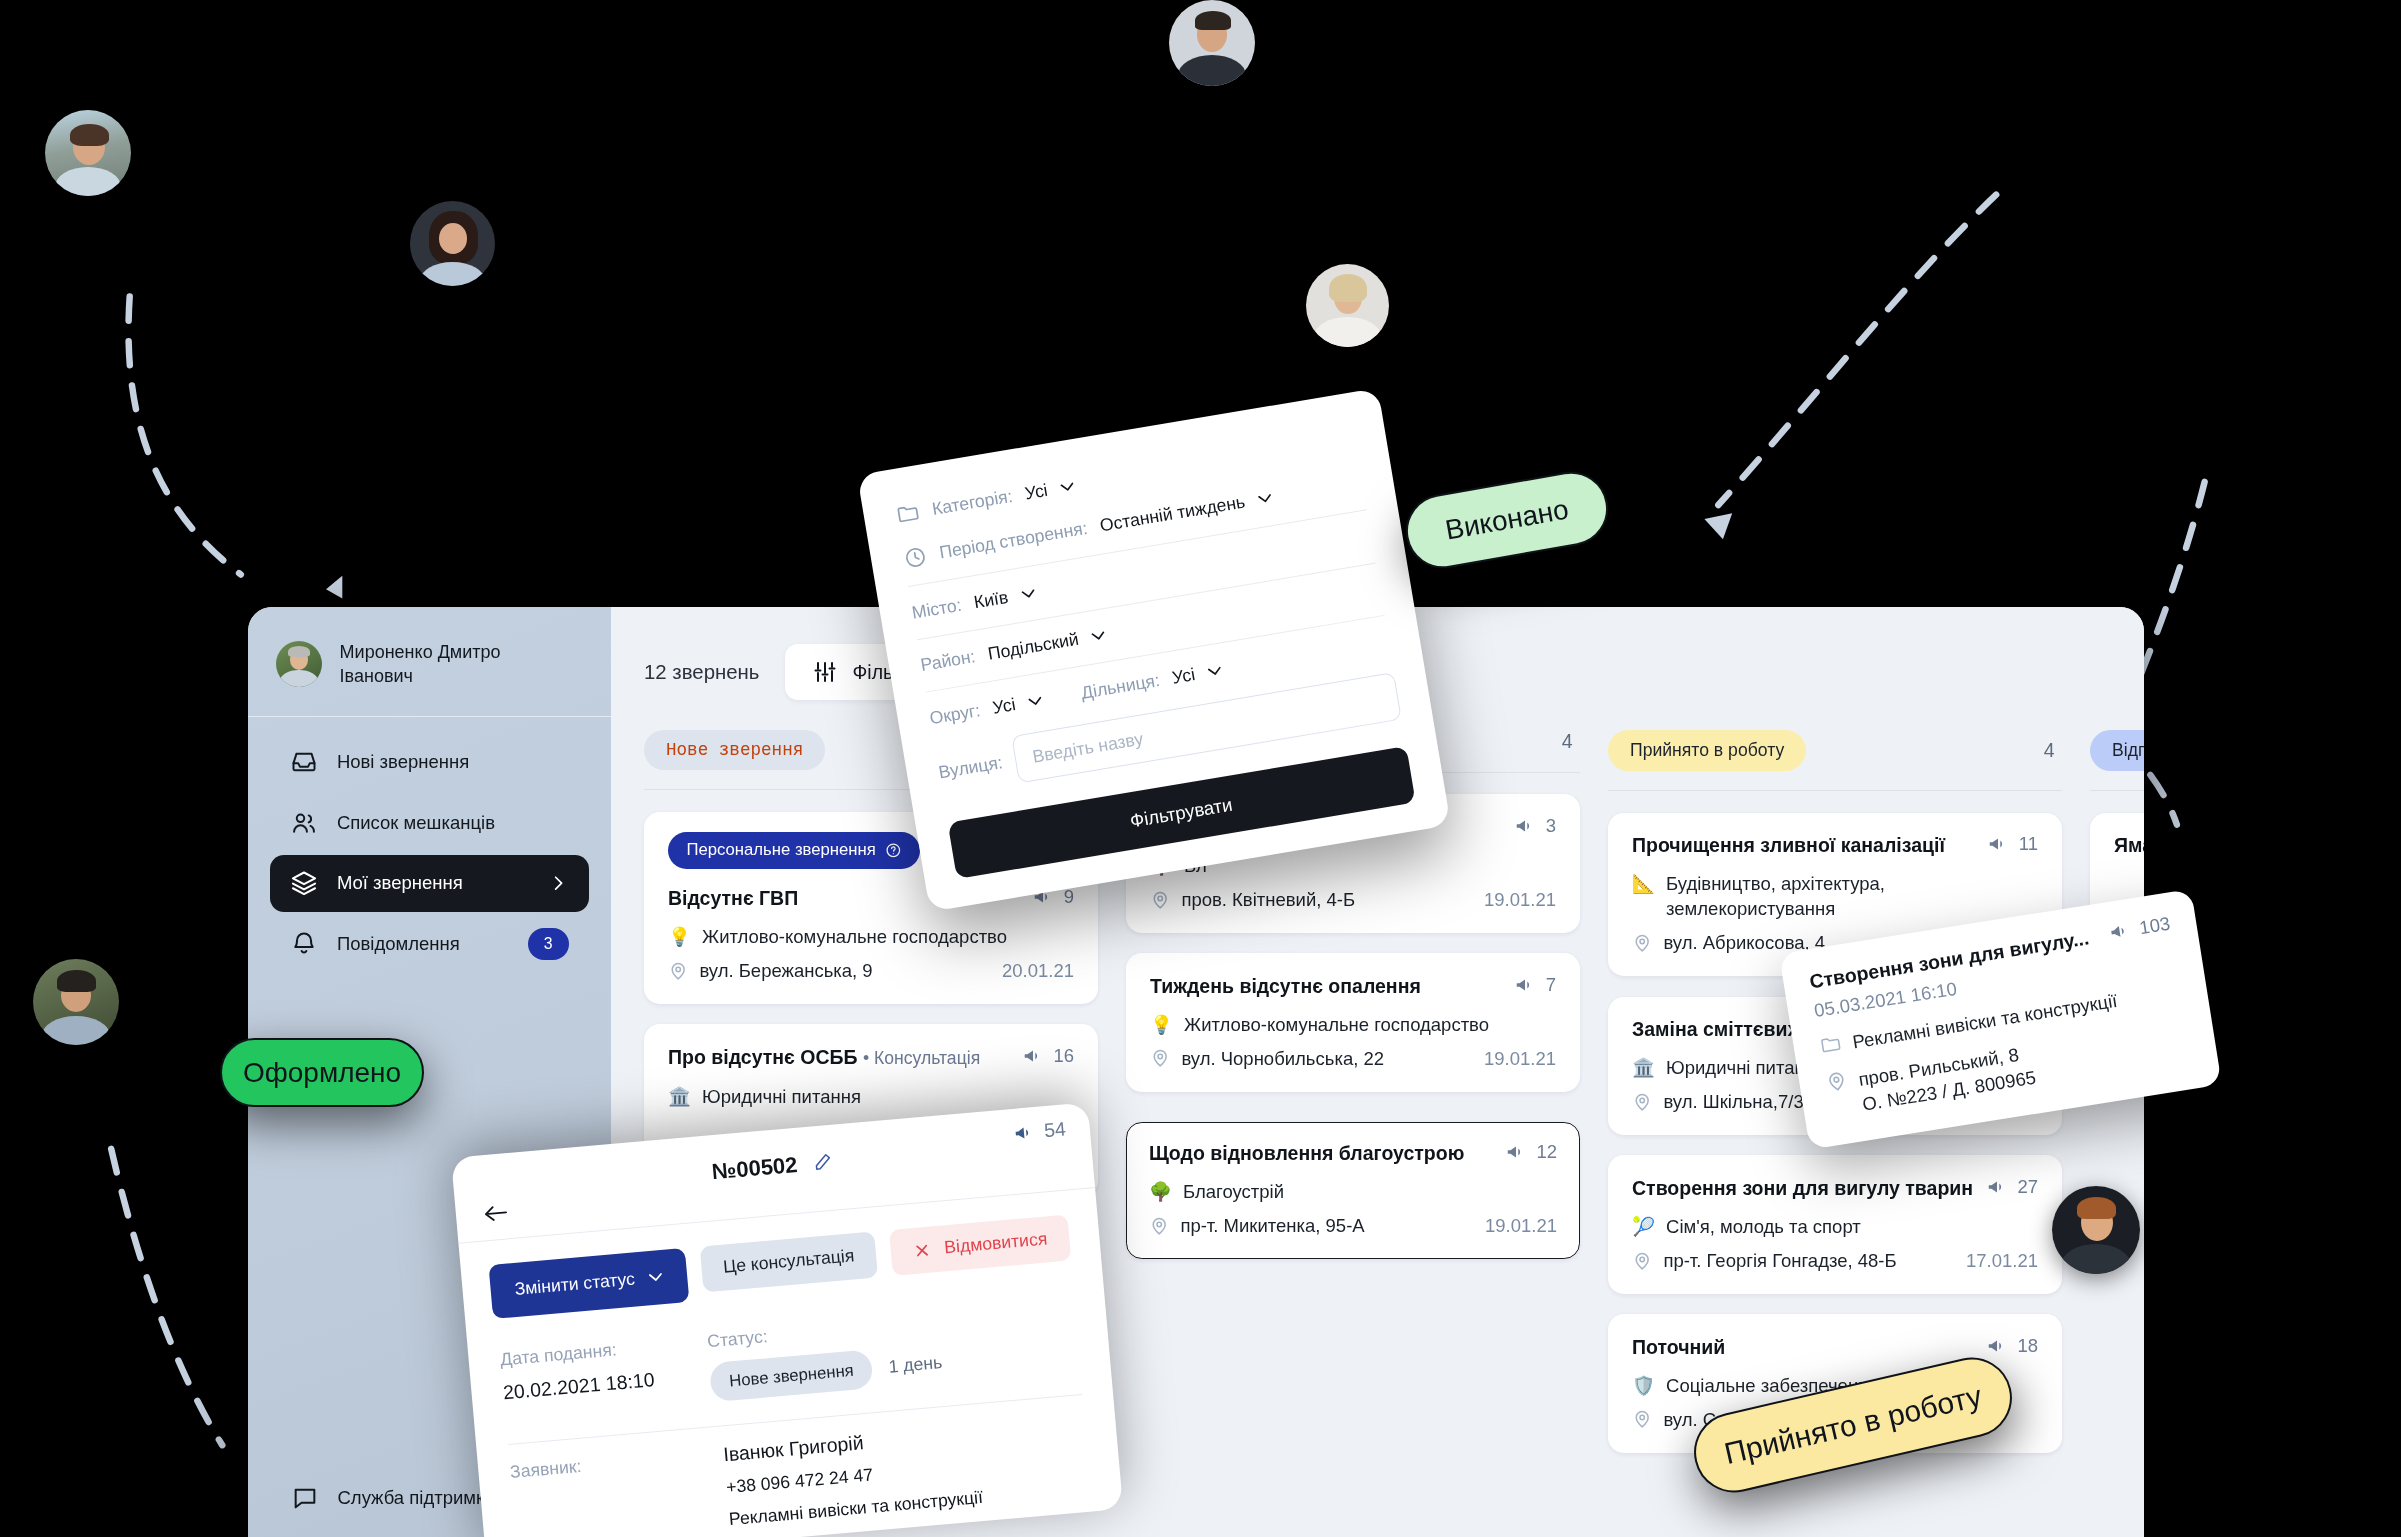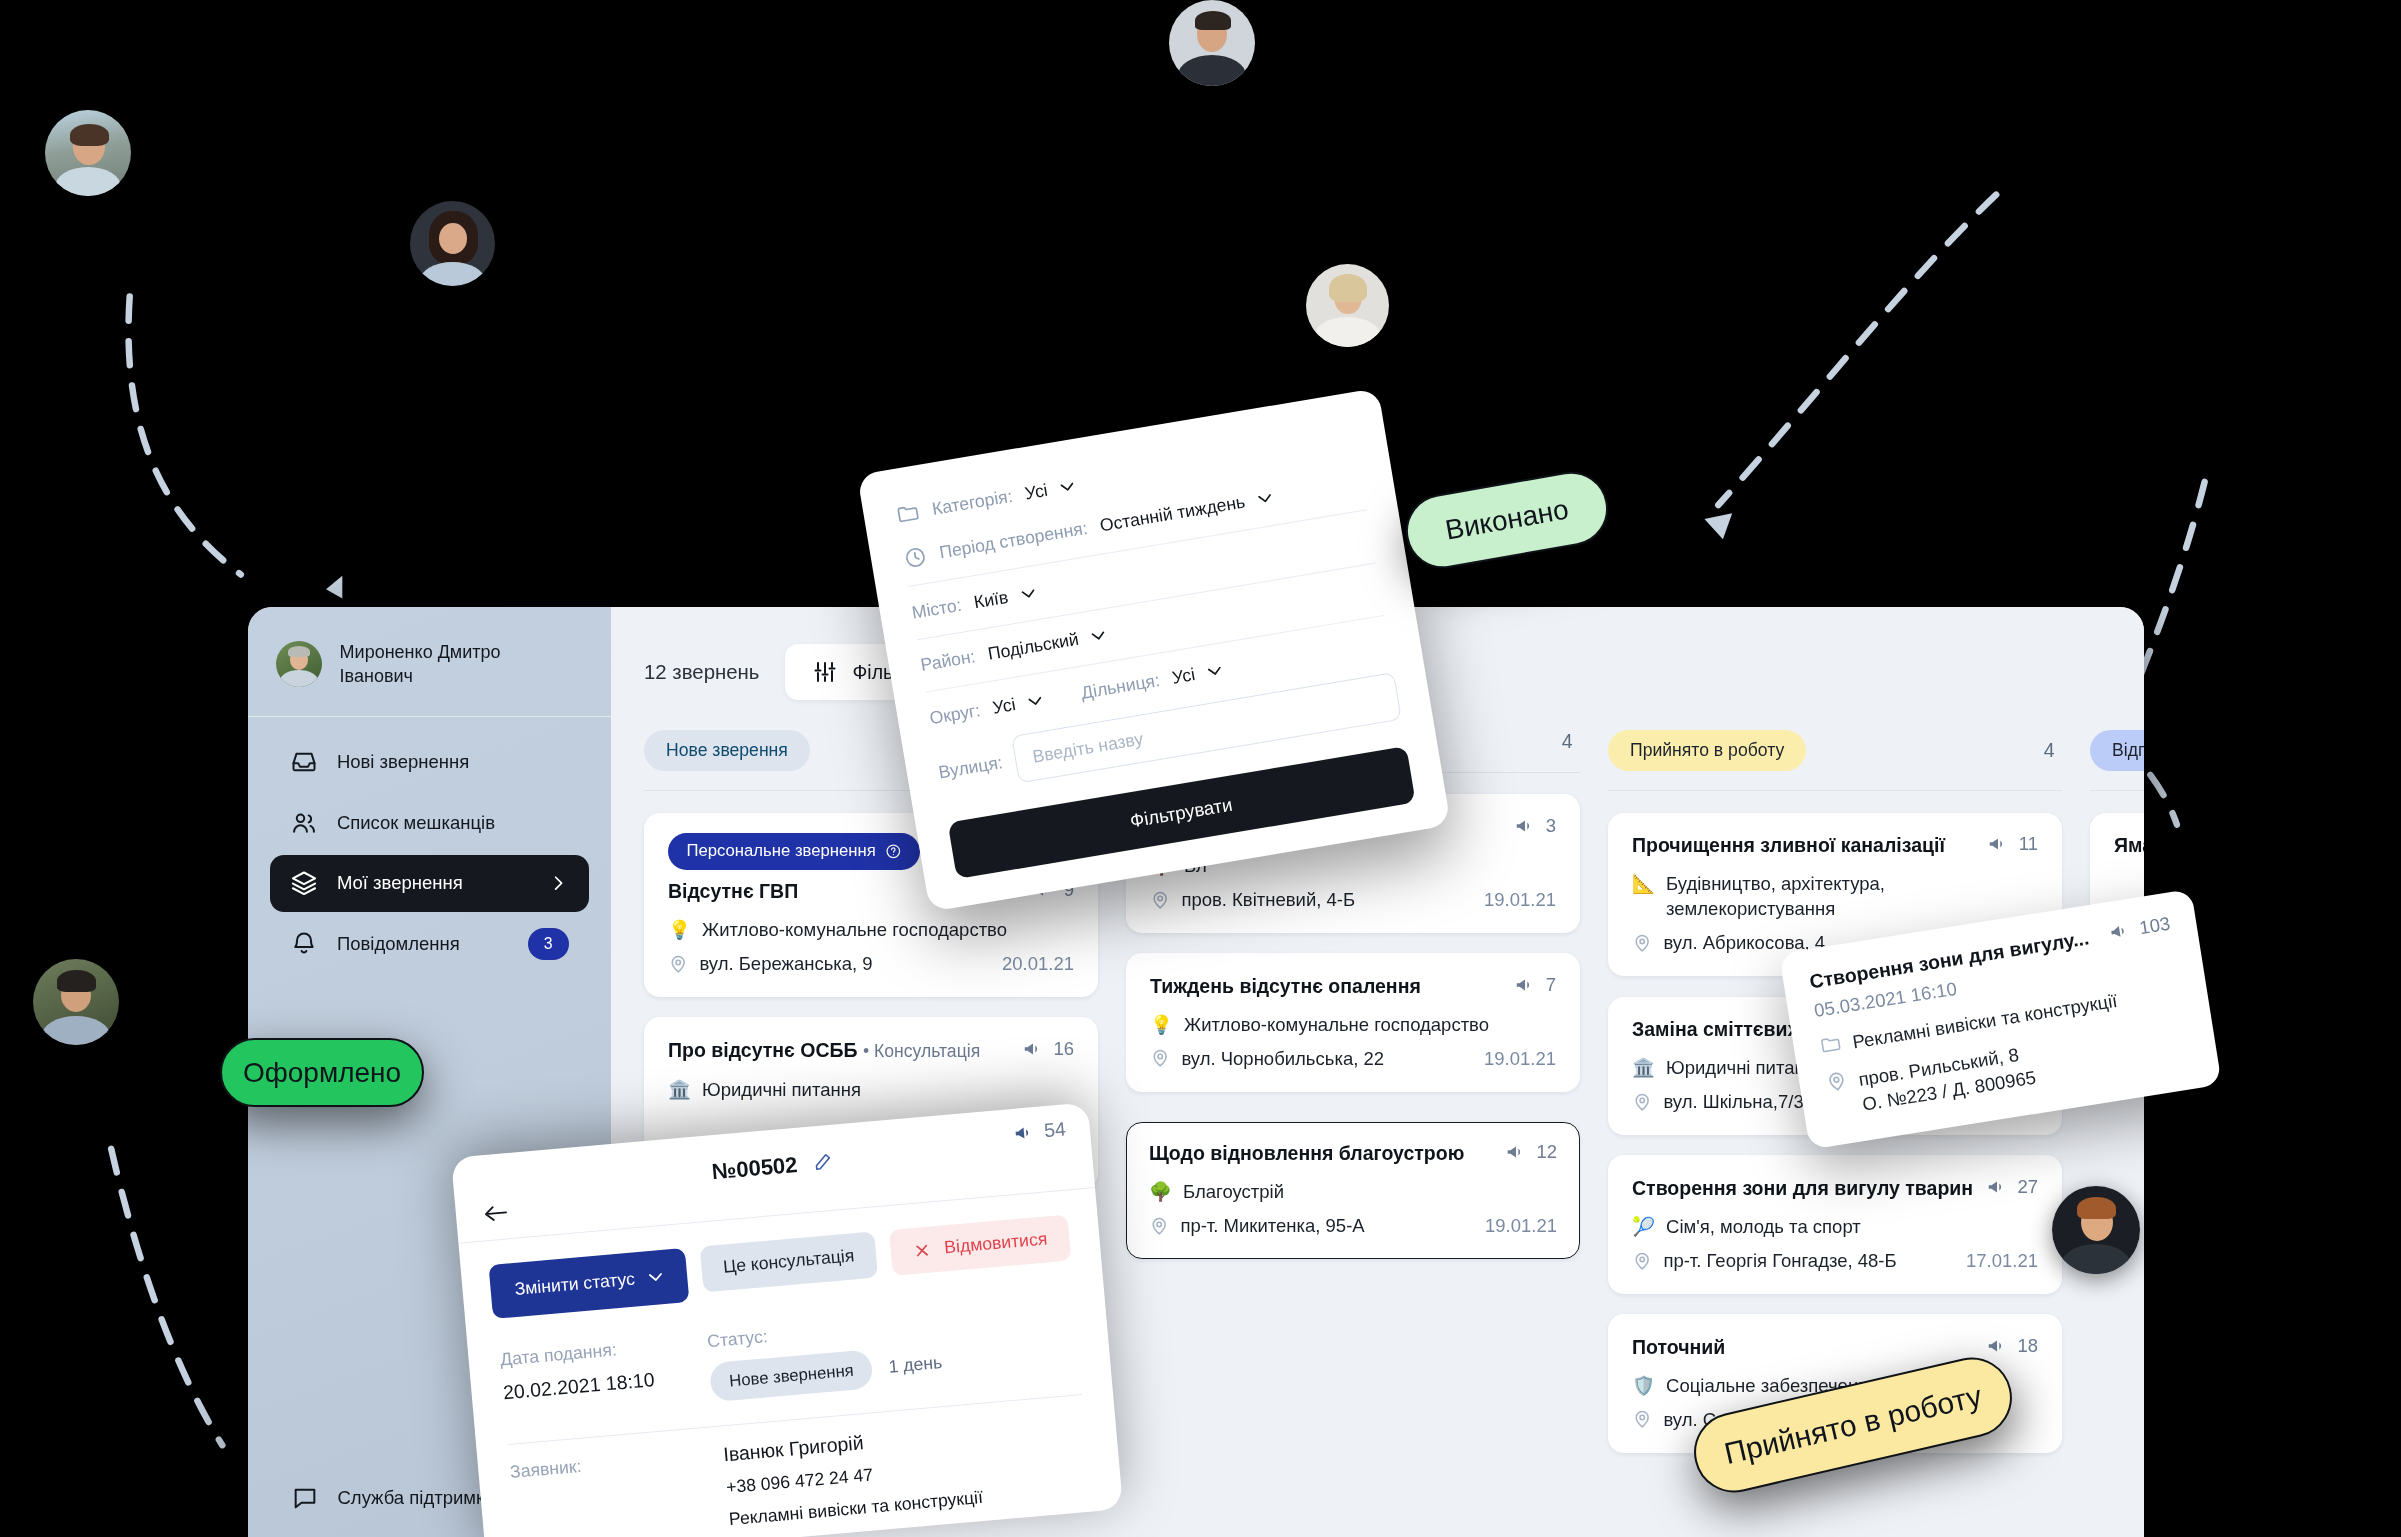--- a/index.html
+++ b/index.html
@@ -67,21 +67,21 @@
   .cnt-txt { font-size: 20.4px; color: #2b323c; }
   .filter-btn {
     display:flex; align-items:center; gap: 15px; background:#fff; border-radius: 13px;
     height: 56px; padding: 0 28px; font-size: 19.5px; color:#13181f; cursor:pointer;
     box-shadow: 0 1.9px 5.6px rgba(20,30,50,.06);
   }
   .columns { display:flex; gap: 28px; padding: 30px 0 0 33px; }
   .col { width: 454px; flex: none; }
   .col-head { display:flex; align-items:center; justify-content:space-between; padding-bottom: 18.5px; }
   .col-chip { font-size: 17.6px; border-radius: 926px; padding: 10.2px 22px; font-weight: 400; }
-  .chip-new  { background:#dde4ee; color:#0c4a6e; }
+  .chip-new  { background:#dde4ee; color:#c2410c;font-family:Liberation Mono, monospace; }
   .chip-work { background:#fbeeac; color:#1d232c; }
   .chip-resp { background:#bcccf8; color:#1d232c; }
   .col-cnt { font-size: 19.5px; color:#5d6b80; padding-right: 7.4px; }
   .col-rule { height: 0.9px; background:#dce2ea; }
   .cards { display:flex; flex-direction:column; gap: 20.4px; padding-top: 22px; }
   .card {
     background:#fff; border-radius: 15.8px; padding: 20.4px 24px 22px 24px;
     box-shadow: 0 1.9px 4.6px rgba(25,40,70,.07);
   }
   .card.sel { border: 1.9px solid #171c23; padding: 18.5px 22px 20.4px 22px; margin-top: 10px; }
@@ -328,21 +328,21 @@
                 <span class="tag-personal">
                   <span>Персональне звернення</span>
                   <svg width="16.7" height="16.7" viewBox="0 0 24 24" fill="none" stroke="#fff" stroke-width="1.8">
                       <circle cx="12" cy="12" r="9"></circle>
                       <path d="M9.5 9.5a2.5 2.5 0 1 1 3 2.4v1.4" stroke-linecap="round"></path>
                       <circle cx="12" cy="16.6" r="0.9" fill="#fff" stroke="none"></circle>
                     </svg>
                 </span>
                 <span class="left-txt">Залишилось:</span>
               </div>
-              <div class="card-top" style="margin-top:9px">
+              <div class="card-top" style="margin-top:17px">
                 <div class="card-title">Відсутнє ГВП</div>
                 <div class="megaphone">
                   <svg width="22" height="22" viewBox="0 0 24 24" fill="#6d7c93">
                       <path d="M3 10v4h3l6 4V6L6 10H3zm13.5 2a4.5 4.5 0 0 0-2-3.7v7.4a4.5 4.5 0 0 0 2-3.7z"></path>
                     </svg>
                   <span>9</span>
                 </div>
               </div>
               <div class="row-ico">
                 <span>💡</span>

